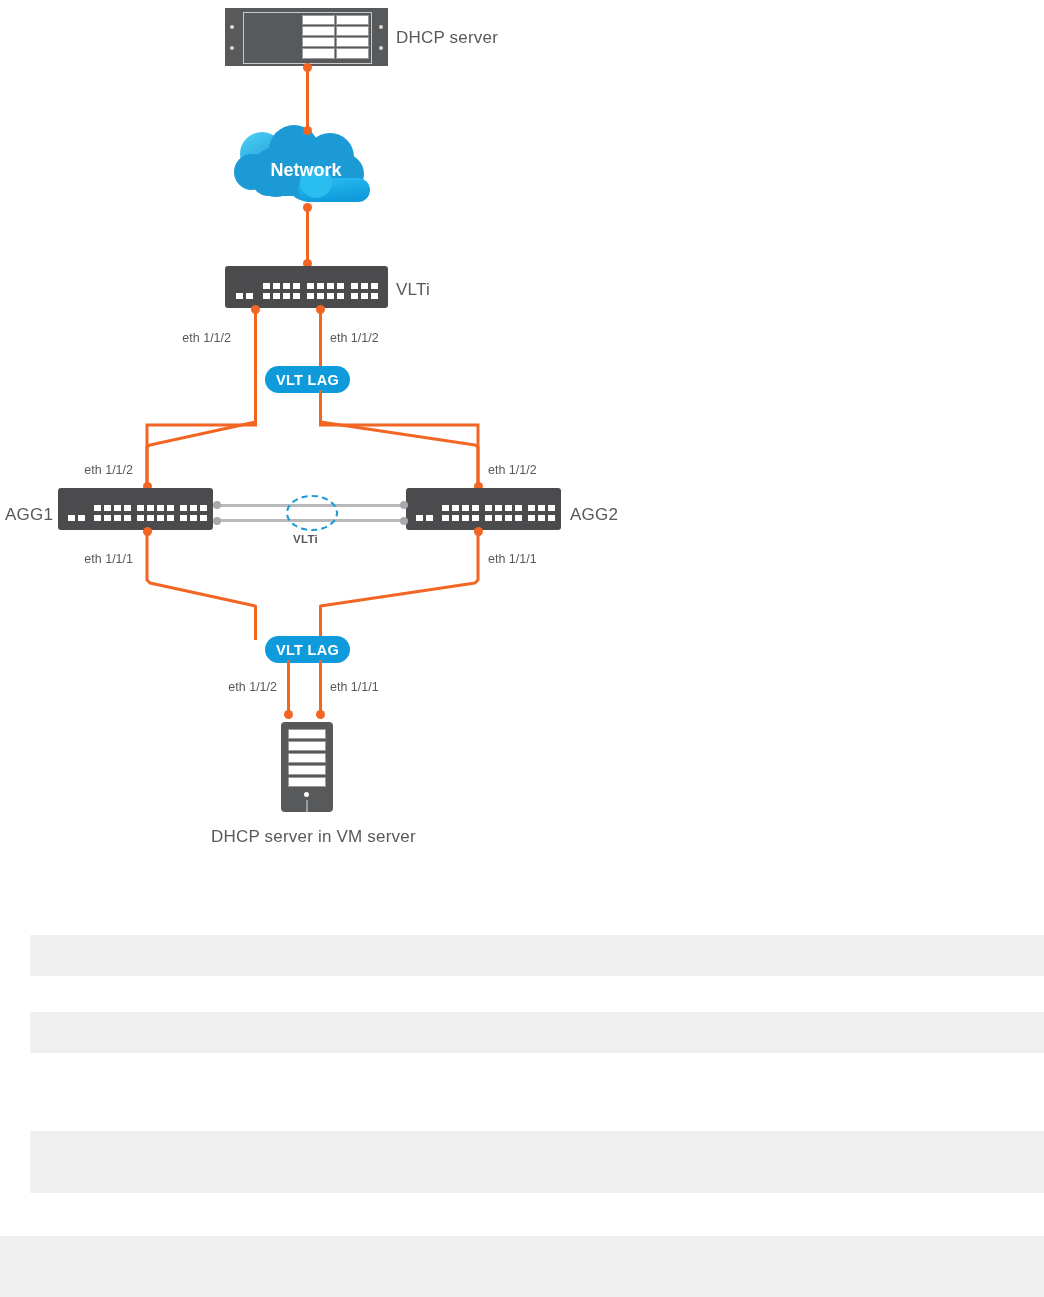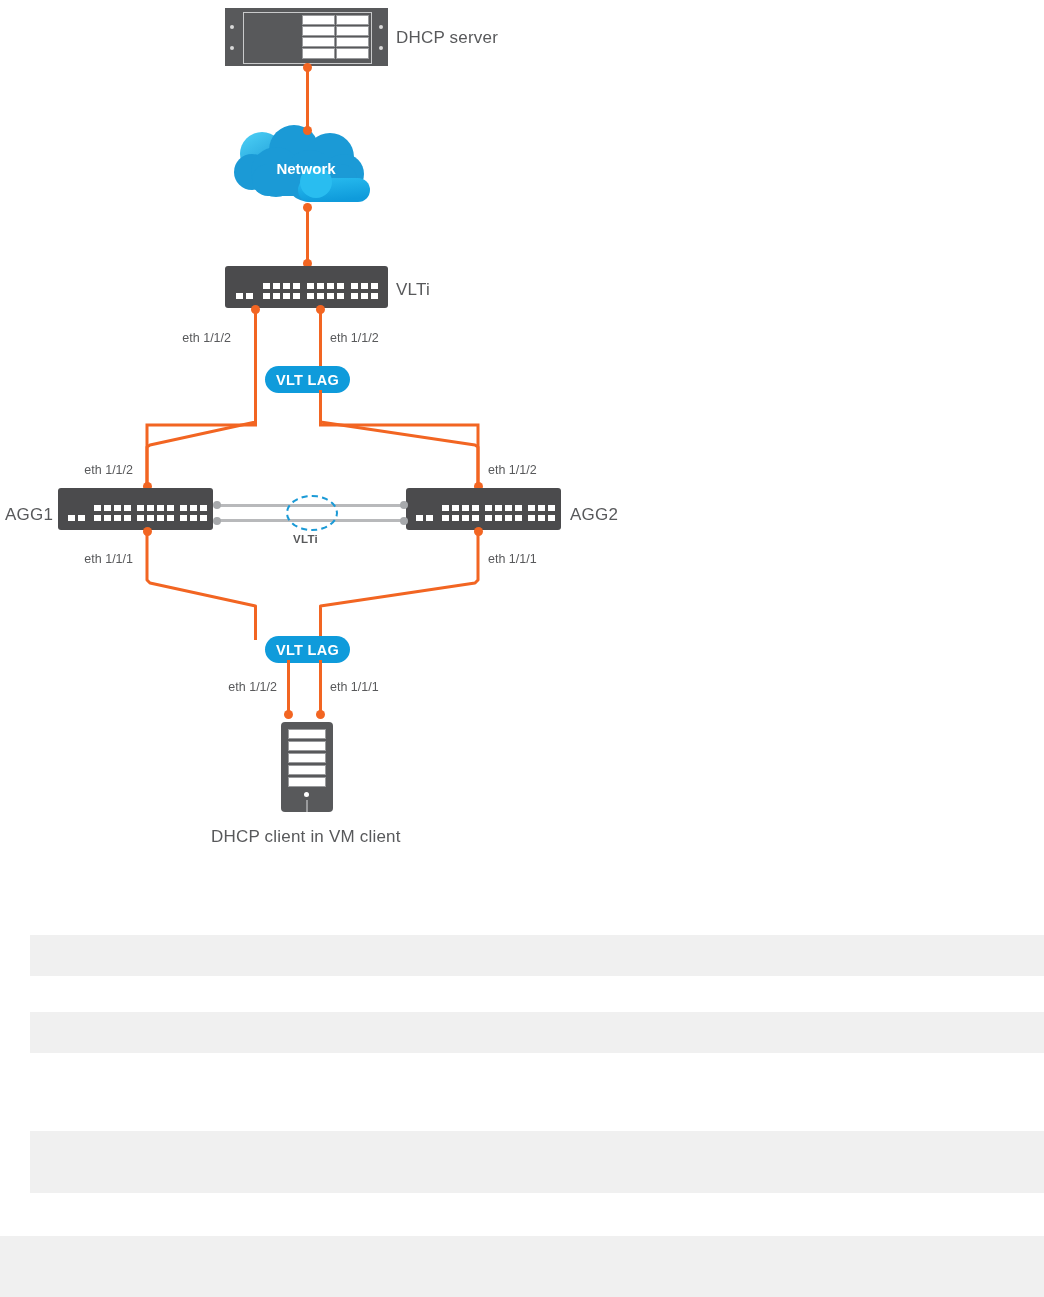--- a/index.html
+++ b/index.html
@@ -19,21 +19,21 @@
 
   
   .rack{position:absolute;background:#58595b;border-radius:2px;}
   .rack-ear{position:absolute;top:0;width:14px;height:100%;background:#58595b;}
   .rack-dot{position:absolute;width:4px;height:4px;border-radius:50%;background:#d9d9d9;left:5px;}
   .rack-inner{position:absolute;background:#58595b;border:1.5px solid #c9cacb;}
   .rack-cell{position:absolute;background:#ffffff;border:1px solid #9a9b9d;box-sizing:border-box;}
 
   
   .cloud-wrap{position:absolute;}
-  .cloud-txt{position:absolute;color:#ffffff;font-size:15px;font-weight:bold;left:0;right:0;text-align:center;}
+  .cloud-txt{position:absolute;color:#ffffff;font-size:18px;font-weight:bold;left:0;right:0;text-align:center;}
 
   
   .sw{position:absolute;background:#4b4b4d;border-radius:3px;}
   .port{position:absolute;background:#ffffff;width:7px;height:6px;}
 
   
   .tower{position:absolute;background:#58595b;border-radius:4px;}
   .tower-bay{position:absolute;background:#ffffff;border:1px solid #9a9b9d;box-sizing:border-box;}
   .tower-led{position:absolute;width:5px;height:5px;border-radius:50%;background:#ffffff;}
   .tower-slot{position:absolute;width:2px;background:#9a9b9d;}
@@ -260,20 +260,20 @@
 
   <div class="tower" style="left:281px;top:722px;width:52px;height:90px;">
     <div class="tower-bay" style="left:7px;top:7px;width:38px;height:10px;"></div>
     <div class="tower-bay" style="left:7px;top:19px;width:38px;height:10px;"></div>
     <div class="tower-bay" style="left:7px;top:31px;width:38px;height:10px;"></div>
     <div class="tower-bay" style="left:7px;top:43px;width:38px;height:10px;"></div>
     <div class="tower-bay" style="left:7px;top:55px;width:38px;height:10px;"></div>
     <div class="tower-led" style="left:23px;top:70px;"></div>
     <div class="tower-slot" style="left:25px;top:78px;height:12px;"></div>
   </div>
-  <div class="lbl lbl-big" style="left:211px;top:827px;">DHCP client in VM client</div>
+  <div class="lbl lbl-big" style="left:211px;top:827px;">DHCP server in VM server</div>
 
 </div>
 
 <div class="band" style="left:30px;top:935px;width:1014px;height:41px;"></div>
 <div class="band" style="left:30px;top:1012px;width:1014px;height:41px;"></div>
 <div class="band" style="left:30px;top:1131px;width:1014px;height:62px;"></div>
 <div class="band" style="left:0px;top:1236px;width:1044px;height:61px;"></div>
 
 </body></html>

